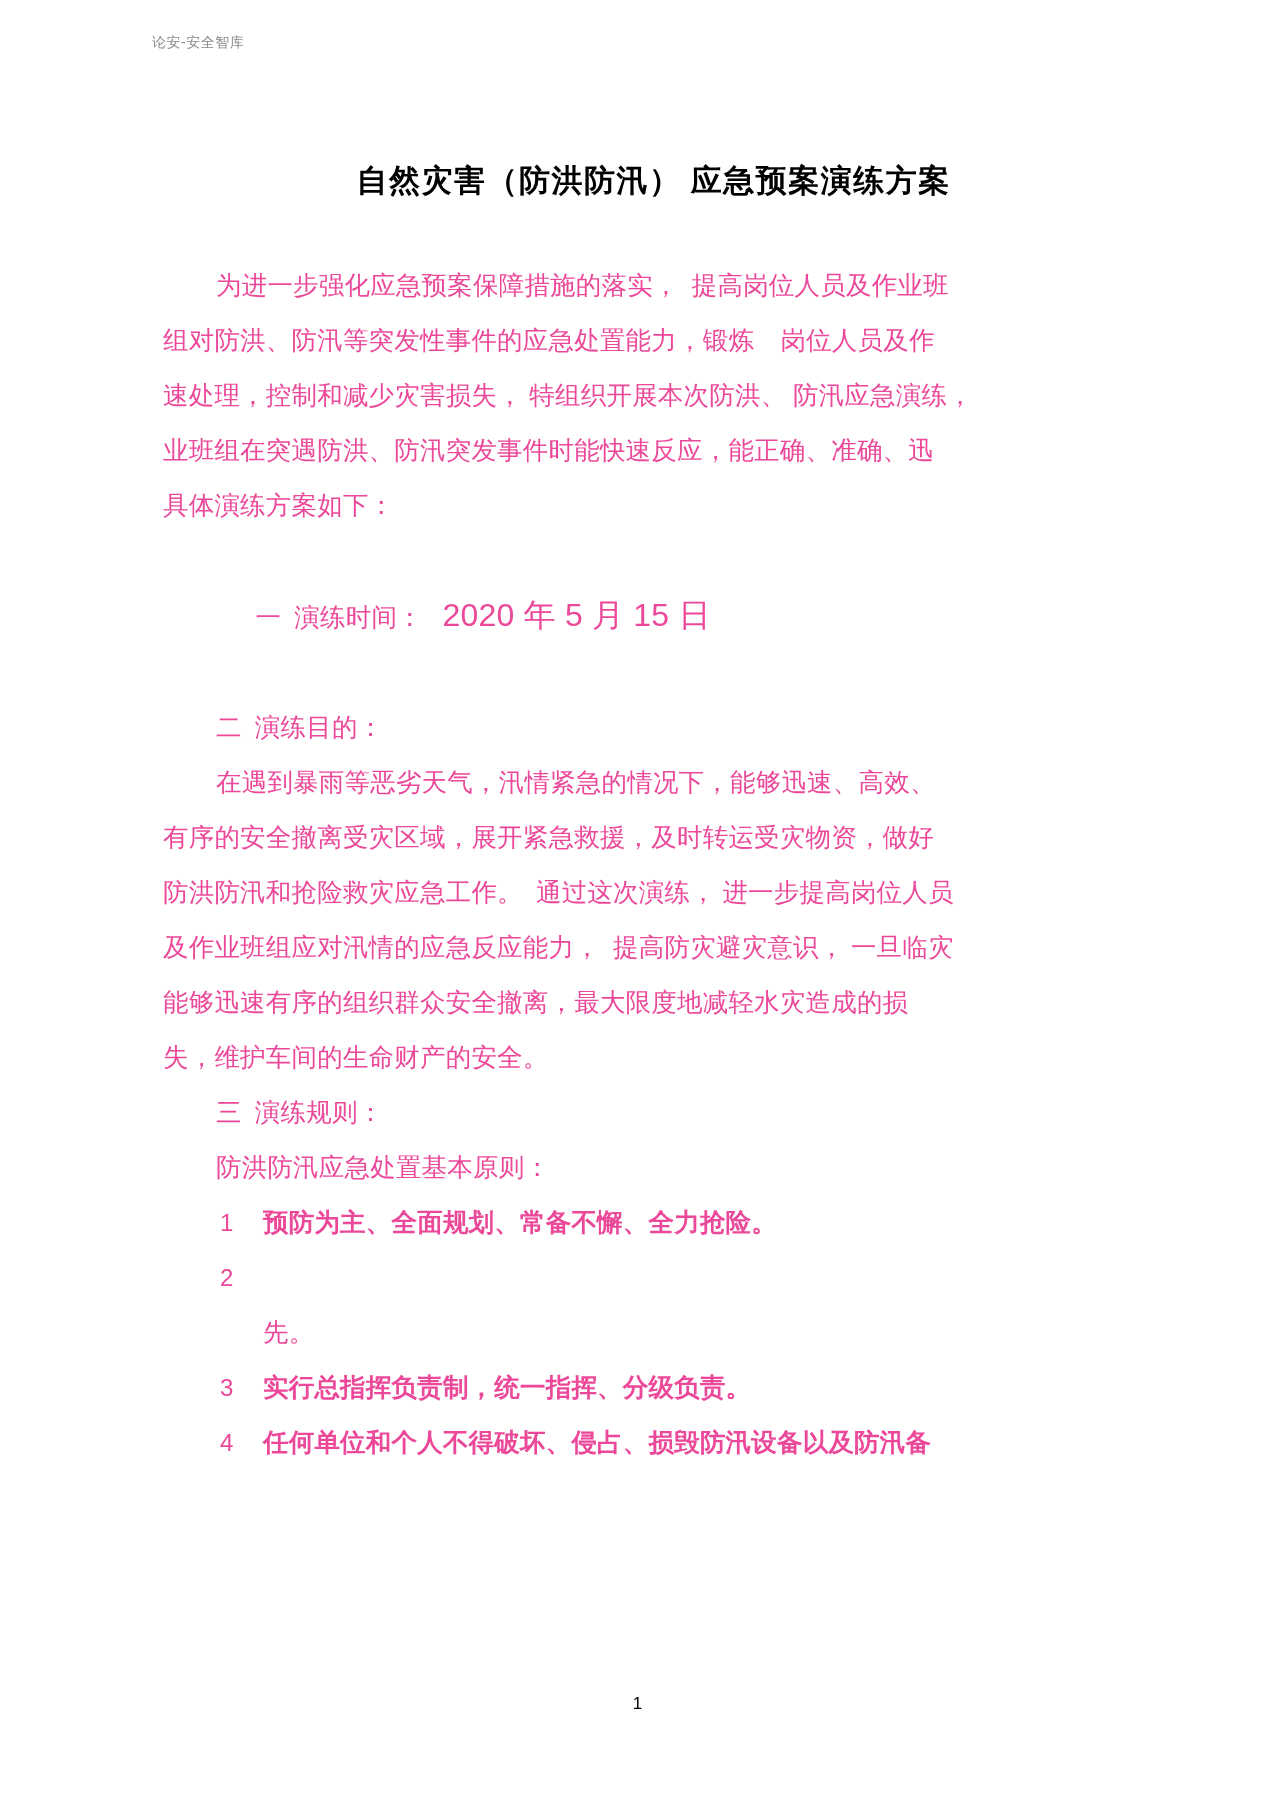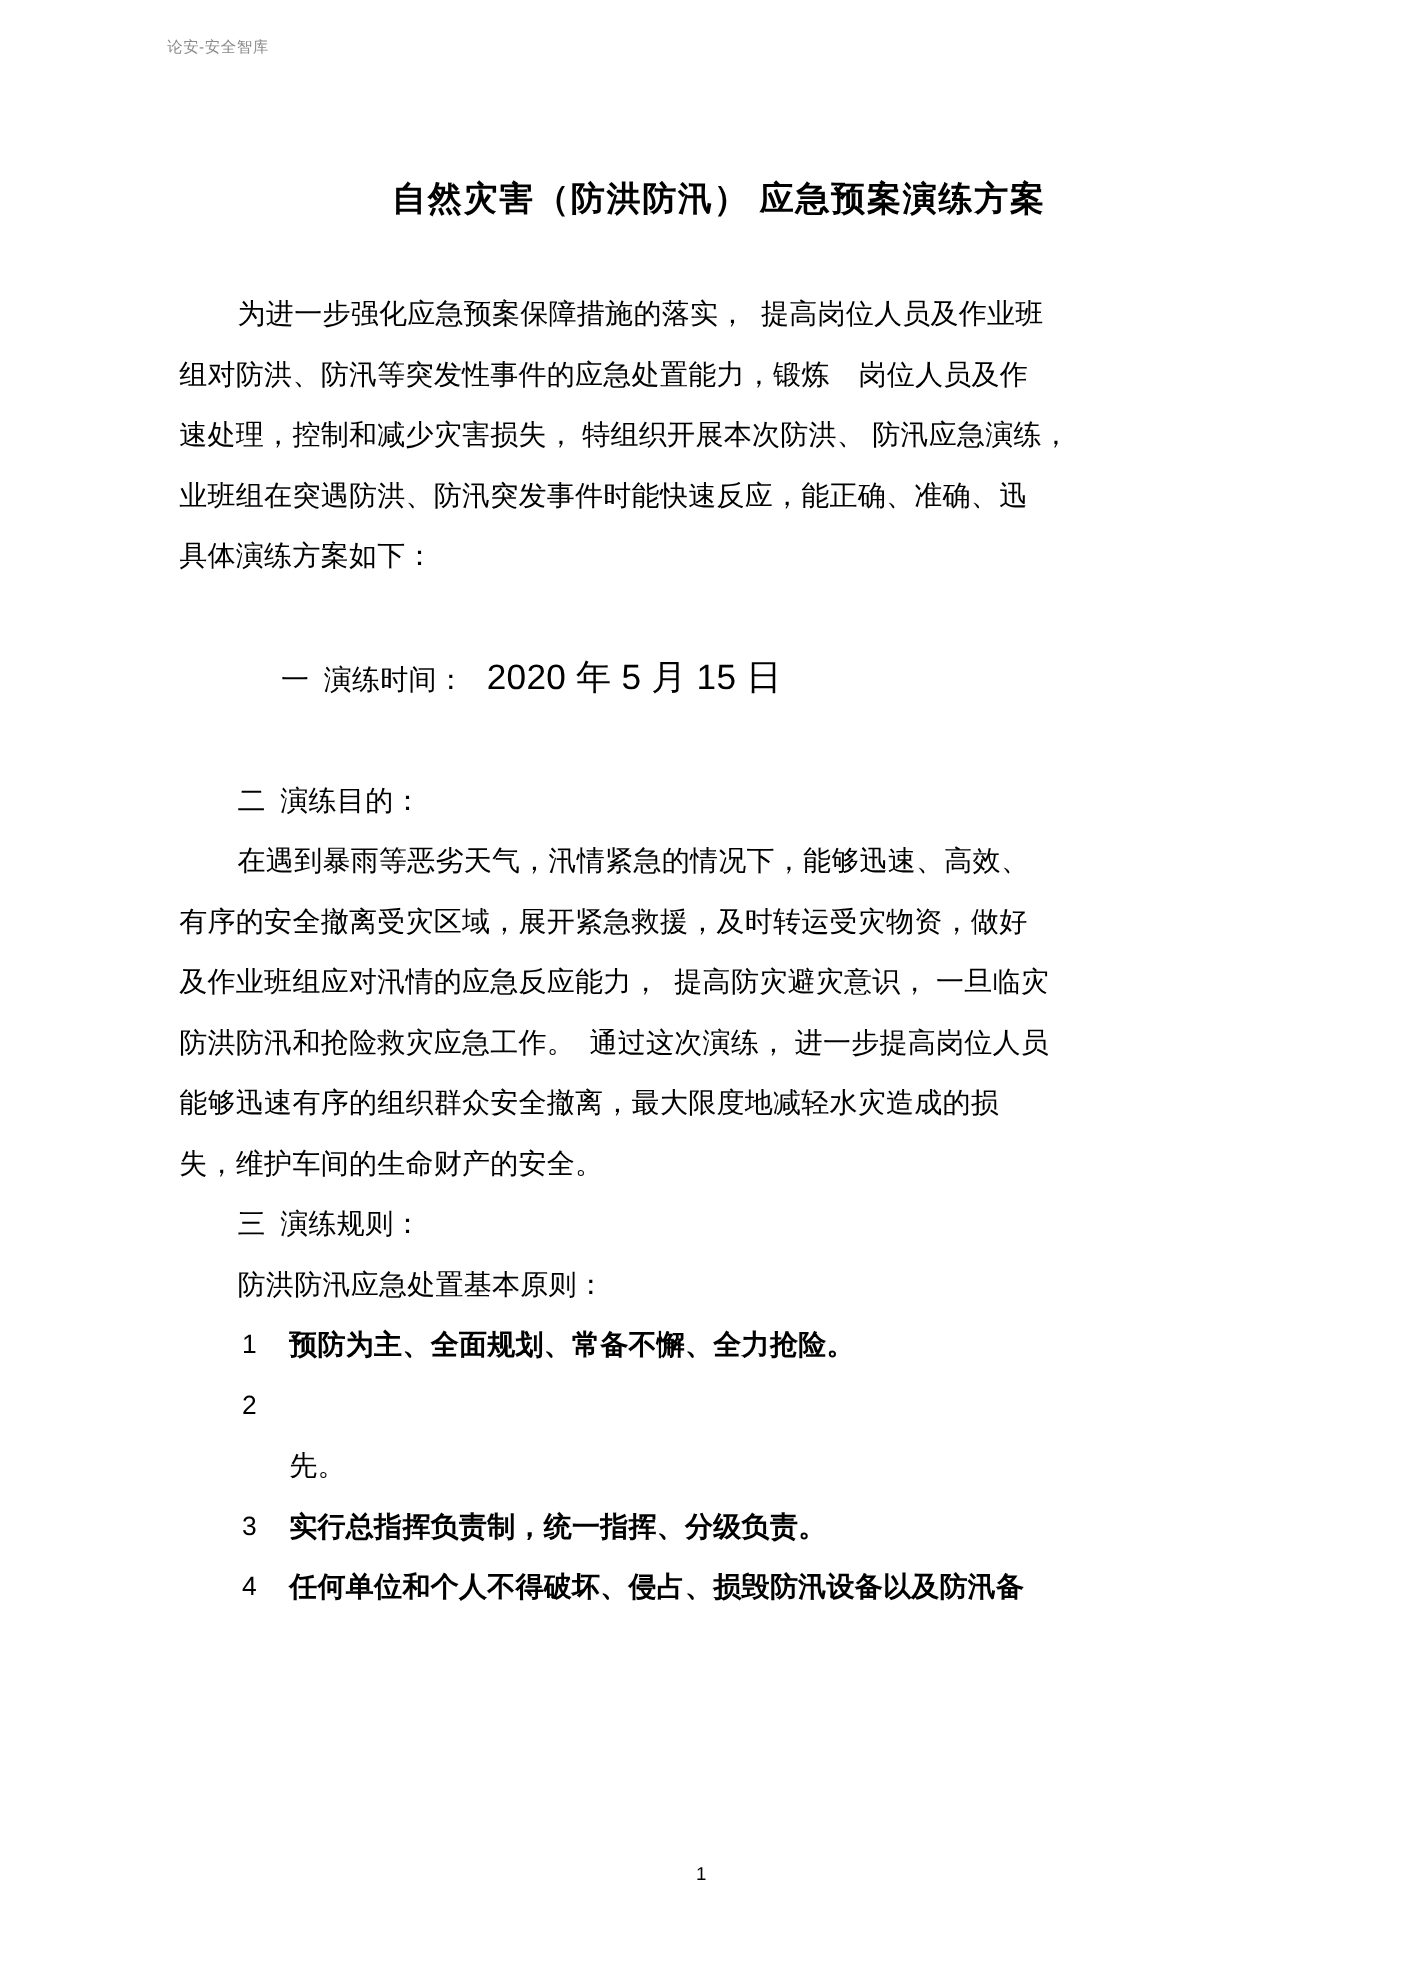--- a/index.html
+++ b/index.html
@@ -59,21 +59,21 @@
     width: 790px;
   }
 
   .para-line,
   .section-head,
   .list-item,
   .plain-line {
     font-family: "Liberation Serif", "DejaVu Serif", serif;
     font-size: 25.5px;
     line-height: 55px;
-    color: #000000;
+    color: #ec4899;
     white-space: pre;
     letter-spacing: 0.2px;
   }
 
   .indent-2 { padding-left: 53px; }
 
   .num {
     font-family: "Liberation Sans", "DejaVu Sans", sans-serif;
     font-size: 32px;
   }
@@ -126,22 +126,22 @@
     <div class="para-line">业班组在突遇防洪、防汛突发事件时能快速反应，能正确、准确、迅</div>
     <div class="para-line">具体演练方案如下：</div>
 
     <div class="para-line indent-2">
       <span>一  演练时间：</span><span>   </span><span class="num">2020 年 5 月 15 日</span>
     </div>
 
     <div class="para-line indent-2">二  演练目的：</div>
     <div class="para-line indent-2">在遇到暴雨等恶劣天气，汛情紧急的情况下，能够迅速、高效、</div>
     <div class="para-line">有序的安全撤离受灾区域，展开紧急救援，及时转运受灾物资，做好</div>
+    <div class="para-line">防洪防汛和抢险救灾应急工作。  通过这次演练， 进一步提高岗位人员</div>
     <div class="para-line">及作业班组应对汛情的应急反应能力，  提高防灾避灾意识， 一旦临灾</div>
-    <div class="para-line">防洪防汛和抢险救灾应急工作。  通过这次演练， 进一步提高岗位人员</div>
     <div class="para-line">能够迅速有序的组织群众安全撤离，最大限度地减轻水灾造成的损</div>
     <div class="para-line">失，维护车间的生命财产的安全。</div>
 
     <div class="para-line indent-2">三  演练规则：</div>
     <div class="para-line indent-2">防洪防汛应急处置基本原则：</div>
 
     <div class="list-item">
       <span class="marker">1</span>
       <span class="item-text">预防为主、全面规划、常备不懈、全力抢险。</span>
     </div>

